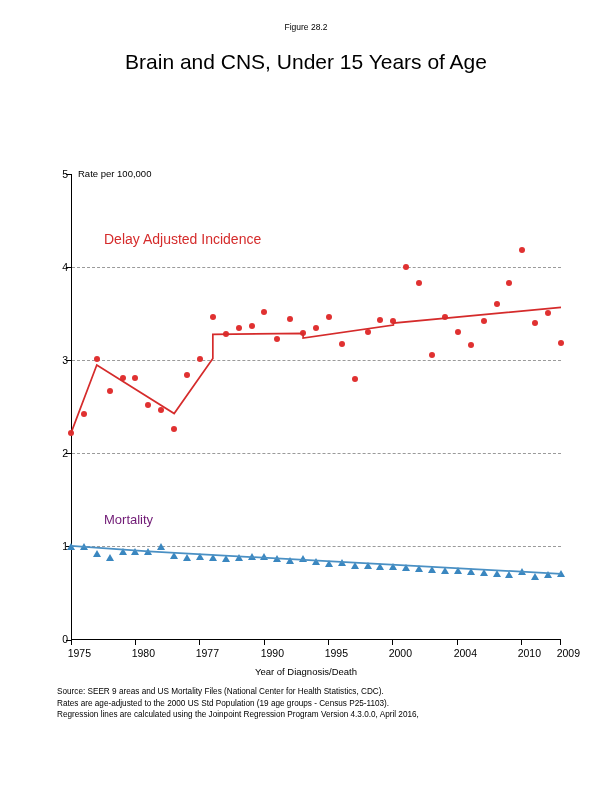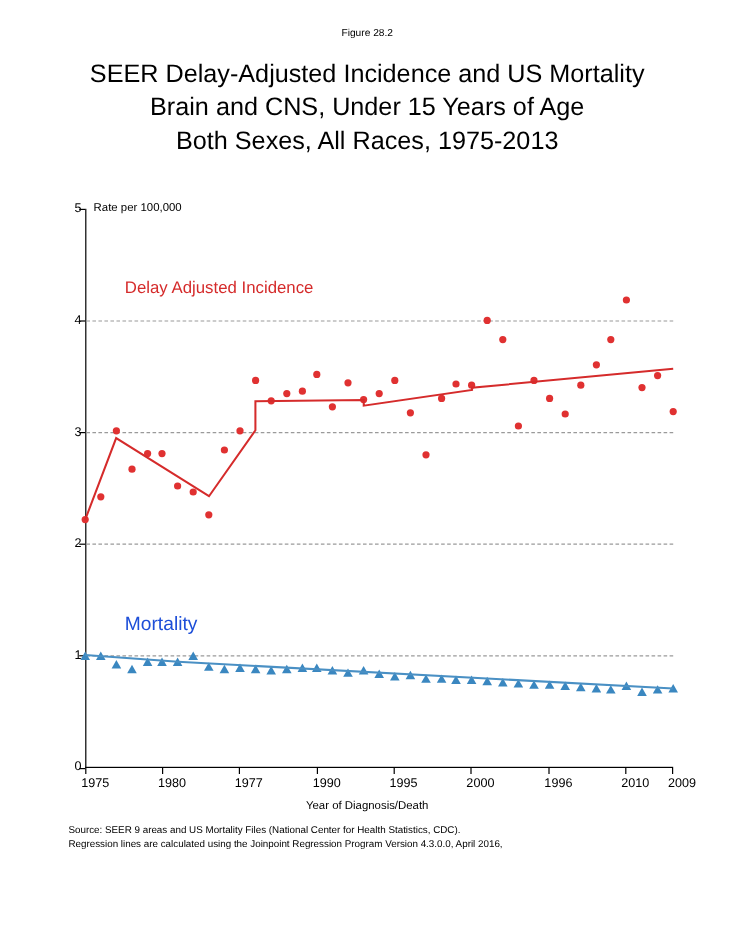--- a/index.html
+++ b/index.html
@@ -106,22 +106,22 @@
     position: absolute;
     left: 104px;
     top: 231px;
     font-size: 14px;
     color: #d52b2b;
   }
   #mortality-legend {
     position: absolute;
     left: 104px;
     top: 512px;
-    font-size: 16px;
-    color: #1d4ed8;
+    font-size: 13px;
+    color: #701a75;
   }
   .dot {
     position: absolute;
     width: 6px;
     height: 6px;
     margin-left: -3px;
     margin-top: -3px;
     border-radius: 50%;
     background: #e03131;
   }
@@ -154,23 +154,21 @@
   #source-block span {
     display: block;
   }
 </style>
 </head>
 <body>
 
 <div id="figure-label">Figure 28.2</div>
 
 <div id="title-block">
-  <span class="tline">SEER Delay-Adjusted Incidence and US Mortality</span>
   <span class="tline">Brain and CNS, Under 15 Years of Age</span>
-  <span class="tline">Both Sexes, All Races, 1975-2013</span>
 </div>
 
 <div id="plot-wrap">
 
   <div id="rate-label">Rate per 100,000</div>
 
   <div class="ytick-label" style="top:168px">5</div>
   <div class="ytick-label" style="top:261px">4</div>
   <div class="ytick-label" style="top:354px">3</div>
   <div class="ytick-label" style="top:447px">2</div>
@@ -200,21 +198,21 @@
   <div class="xtick-mark" style="left:457px"></div>
   <div class="xtick-mark" style="left:521px"></div>
   <div class="xtick-mark" style="left:560px"></div>
 
   <div class="xtick-label" style="left:71px">1975</div>
   <div class="xtick-label" style="left:135px">1980</div>
   <div class="xtick-label" style="left:199px">1977</div>
   <div class="xtick-label" style="left:264px">1990</div>
   <div class="xtick-label" style="left:328px">1995</div>
   <div class="xtick-label" style="left:392px">2000</div>
-  <div class="xtick-label" style="left:457px">1996</div>
+  <div class="xtick-label" style="left:457px">2004</div>
   <div class="xtick-label" style="left:521px">2010</div>
   <div class="xtick-label" style="left:560px">2009</div>
 
   <div id="incidence-legend">Delay Adjusted Incidence</div>
 
   <div id="xaxis-title">Year of Diagnosis/Death</div>
   <div id="mortality-legend">Mortality</div>
 
   <div id="markers">
       <div class="dot" style="left: 71px; top: 433.096px; background: rgb(224, 49, 49);"></div>
@@ -298,14 +296,15 @@
     </div>
 
   <svg id="svg-lines" viewBox="0 0 612 792">
       <polyline points="71.00,433.10 96.79,365.06 174.16,413.52 212.84,358.54 212.84,334.30 303.11,333.37 303.11,338.03 393.37,324.98 393.37,323.12 561.00,307.28" fill="none" stroke="#d52b2b" stroke-width="1.7"></polyline>
       <polyline points="71.00,545.87 148.37,551.46 561.00,573.83" fill="none" stroke="#4a90c4" stroke-width="1.7"></polyline>
     </svg>
 </div>
 
 <div id="source-block">
   <span>Source: SEER 9 areas and US Mortality Files (National Center for Health Statistics, CDC).</span>
+  <span>Rates are age-adjusted to the 2000 US Std Population (19 age groups - Census P25-1103).</span>
   <span>Regression lines are calculated using the Joinpoint Regression Program Version 4.3.0.0, April 2016,</span>
 </div>
 
 </body></html>

